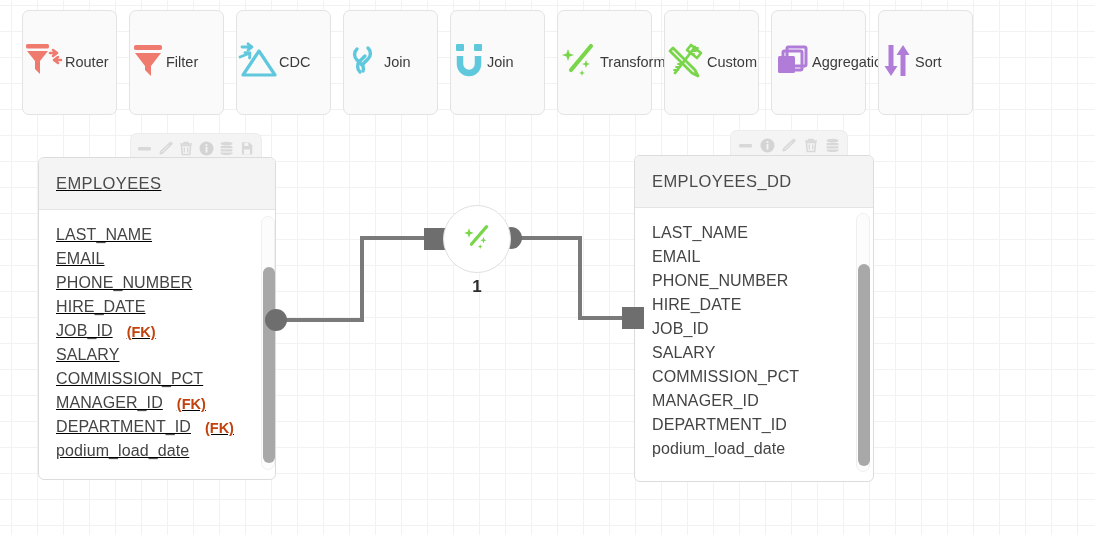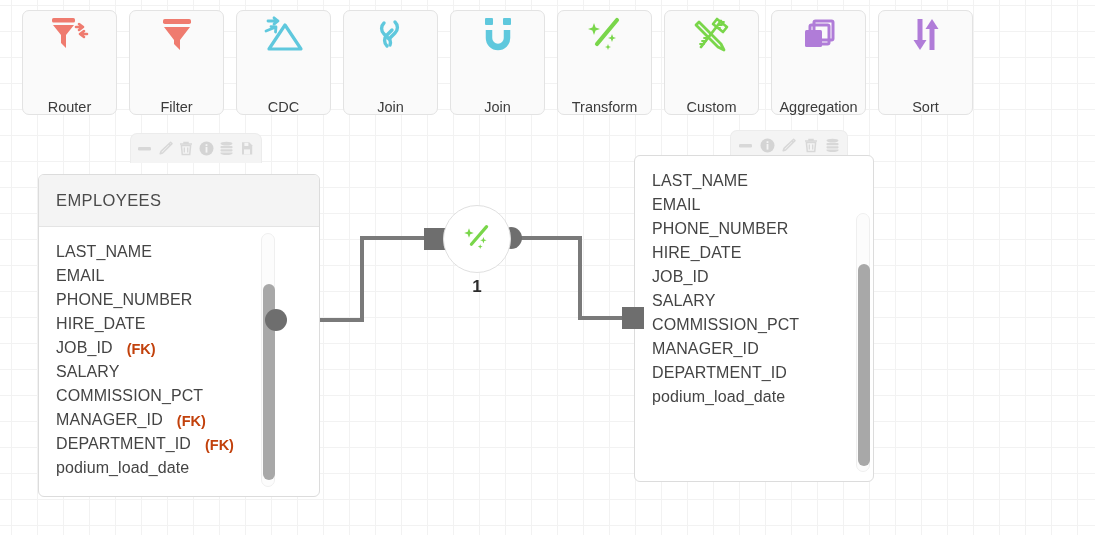--- a/index.html
+++ b/index.html
@@ -36,23 +36,23 @@
     display: flex;
     gap: 12px;
   }
   .palette-card {
     width: 95px;
     height: 105px;
     background: #fafafa;
     border: 1px solid #e3e3e3;
     border-radius: 7px;
     display: flex;
-    flex-direction: column;
+    flex-direction: row;
     align-items: center;
-    justify-content: space-between;
+    justify-content: flex-start;
     box-sizing: border-box;
     cursor: pointer;
   }
   .palette-icon {
     height: 46px;
     display: flex;
     align-items: center;
     justify-content: center;
     margin-bottom: 6px;
   }
@@ -359,21 +359,21 @@
       </div>
       <div class="tb-icon">
         <svg width="16" height="17" viewBox="0 0 16 17">
           <path d="M3 2.2 h7.2 L13.2 5.2 V14.4 H3 Z" fill="#d8d8d8"></path>
           <rect x="5" y="9.4" width="6" height="5" fill="#f4f4f4"></rect>
           <rect x="5.4" y="2.8" width="4" height="3.2" fill="#f4f4f4"></rect>
         </svg>
       </div>
     </div>
 
-    <div class="node-box" style="left:38px; top:174px; width:282px; height:323px;">
+    <div class="node-box" style="left:38px; top:157px; width:238px; height:323px;text-decoration:underline;">
       <div class="node-header">
         <span class="node-title">EMPLOYEES</span>
       </div>
       <div class="node-body" style="height:270px;">
         <div class="col-row">
           <span class="col-name">LAST_NAME</span>
           <span class="col-fk"></span>
         </div>
         <div class="col-row">
           <span class="col-name">EMAIL</span>
@@ -452,20 +452,23 @@
         <svg width="17" height="17" viewBox="0 0 17 17">
           <ellipse cx="8.5" cy="3.6" rx="6" ry="1.9" fill="#d8d8d8"></ellipse>
           <rect x="2.5" y="6" width="12" height="2.2" rx="0.8" fill="#d8d8d8"></rect>
           <rect x="2.5" y="9.2" width="12" height="2.2" rx="0.8" fill="#d8d8d8"></rect>
           <path d="M2.5 12.4 h12 v0.8 a6 1.9 0 0 1 -12 0 Z" fill="#d8d8d8"></path>
         </svg>
       </div>
     </div>
 
     <div class="node-box" style="left:634px; top:155px; width:240px; height:327px;">
+      <div class="node-header">
+        <span class="node-title">EMPLOYEES_DD</span>
+      </div>
       <div class="node-body" style="height:274px;">
         <div class="col-row">
           <span class="col-name">LAST_NAME</span>
           <span class="col-fk"></span>
         </div>
         <div class="col-row">
           <span class="col-name">EMAIL</span>
           <span class="col-fk"></span>
         </div>
         <div class="col-row">

